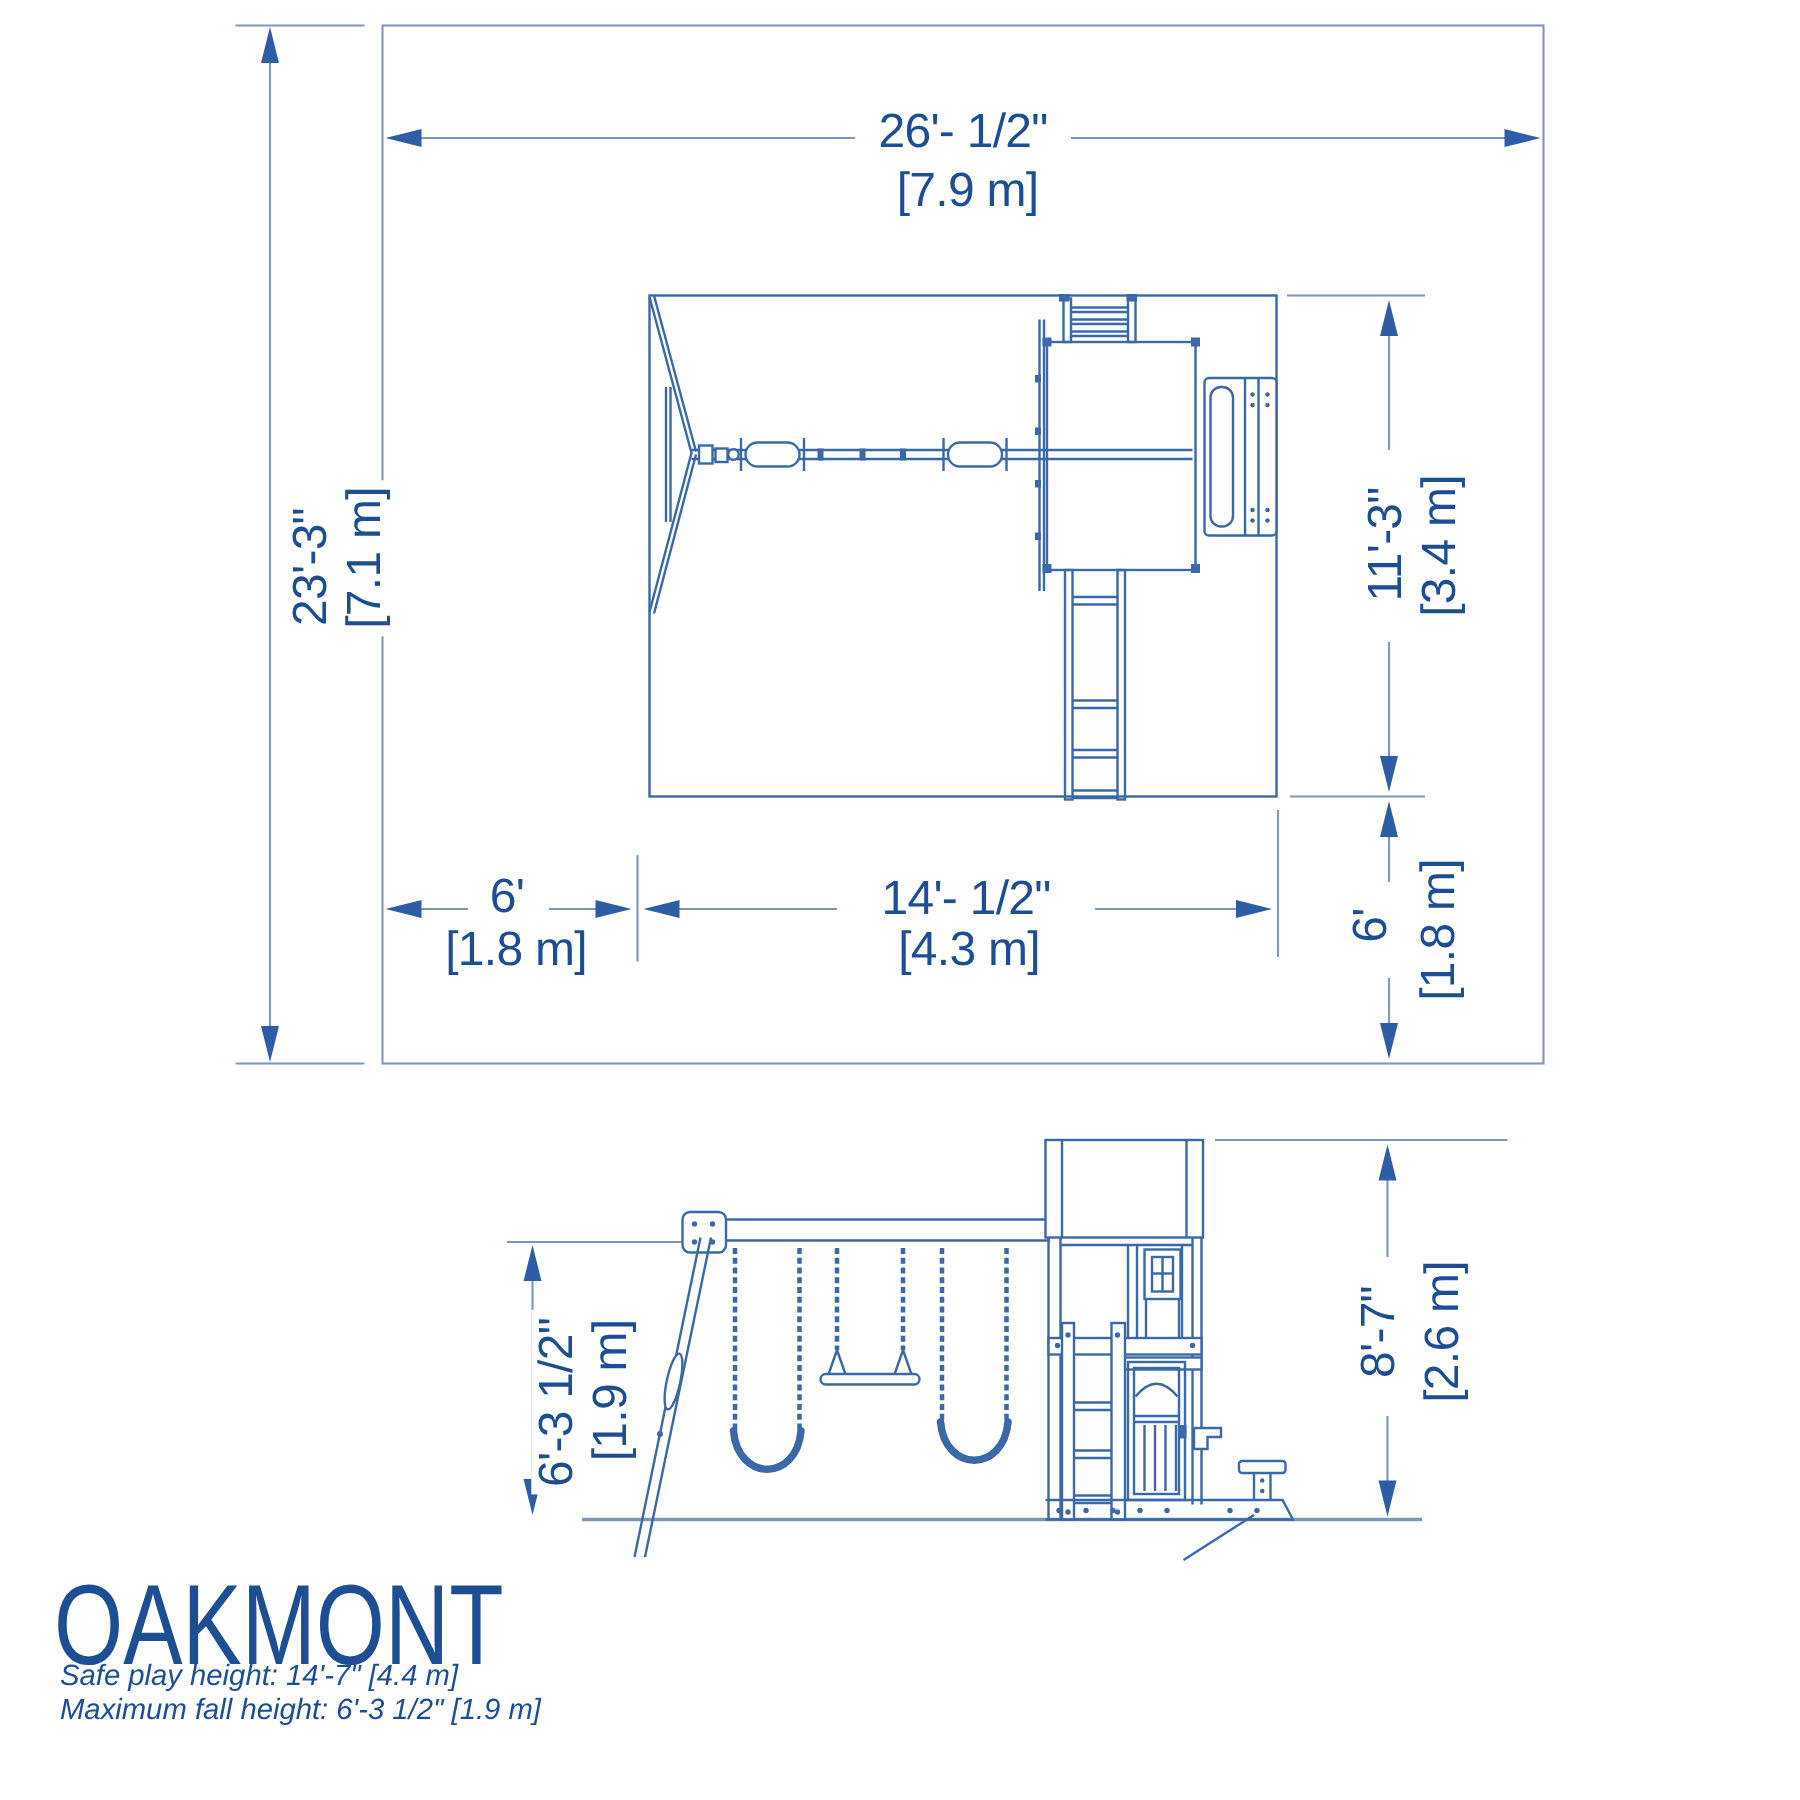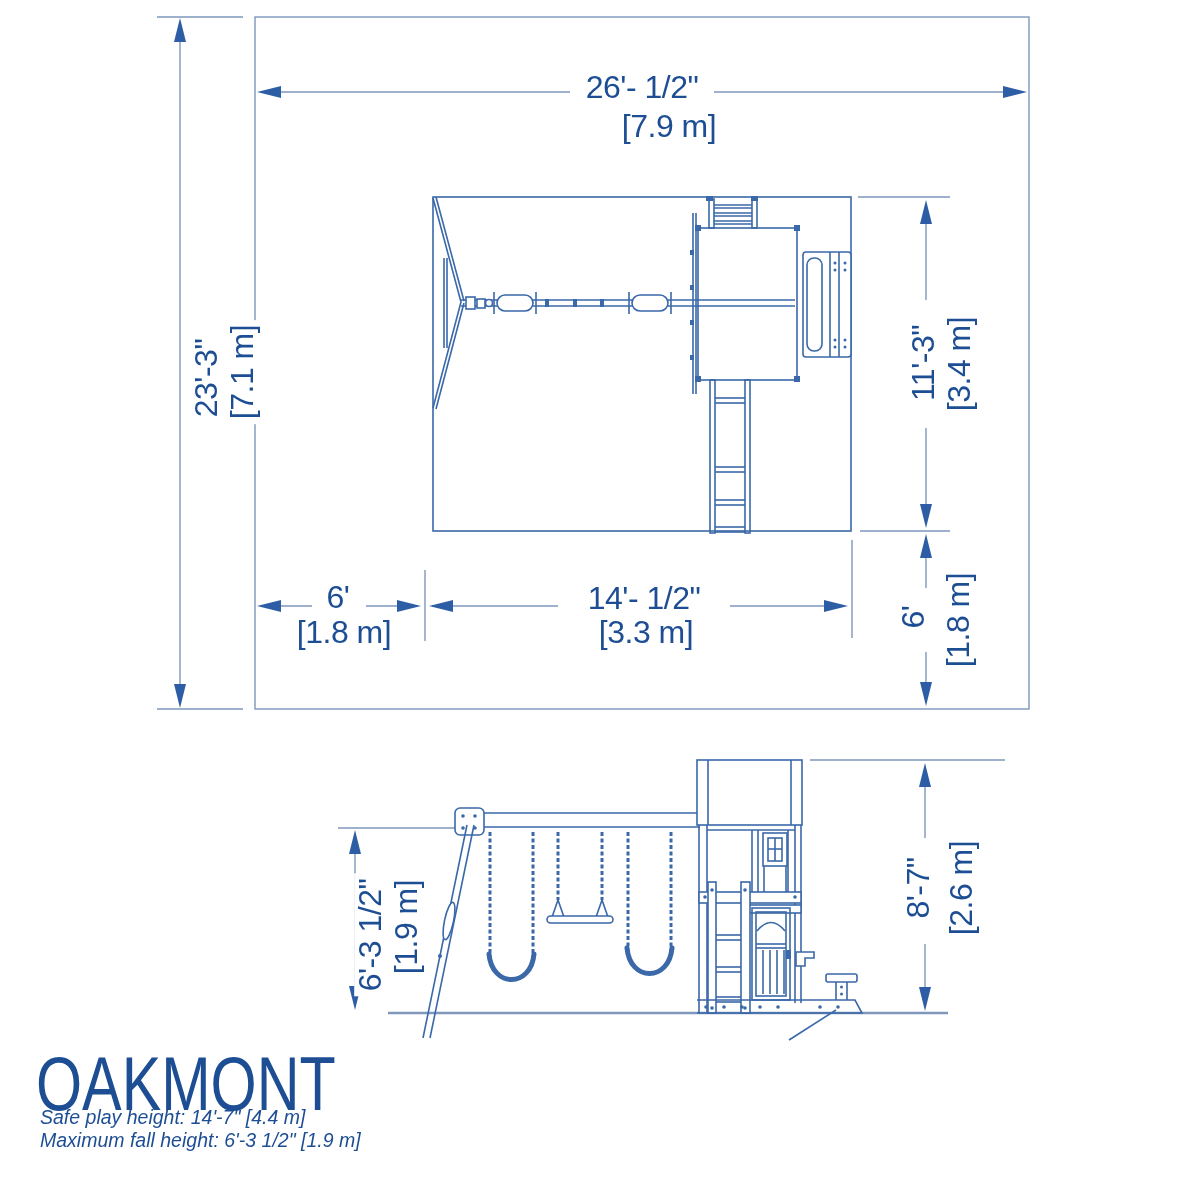--- a/index.html
+++ b/index.html
@@ -284,33 +284,33 @@
         <polygon class="ar" points="355,1010 349,986 361,986"></polygon>
         <line class="lt" x1="925" y1="768" x2="925" y2="838"></line>
         <line class="lt" x1="925" y1="944" x2="925" y2="1006"></line>
         <polygon class="ar" points="925,763 919,787 931,787"></polygon>
         <polygon class="ar" points="925,1011 919,987 931,987"></polygon>
       </g>
     </g>
   </svg>
 
   <div class="dim" style="left:642px; top:88px;">26'- 1/2"</div>
-  <div class="dim" style="left:669px; top:127px;text-align:center;">[7.9 m]</div>
+  <div class="dim" style="left:645px; top:127px;text-align:center;">[7.9 m]</div>
 
   <div class="dim rot" style="left:207px; top:378px;">23'-3"</div>
   <div class="dim rot" style="left:243px; top:372px;">[7.1 m]</div>
 
   <div class="dim rot" style="left:924px; top:363px;">11'-3"</div>
   <div class="dim rot" style="left:960px; top:364px;">[3.4 m]</div>
 
   <div class="dim" style="left:338px; top:598px;">6'</div>
   <div class="dim" style="left:344px; top:633px;">[1.8 m]</div>
 
   <div class="dim" style="left:644px; top:599px;">14'- 1/2"</div>
-  <div class="dim" style="left:646px; top:633px;">[3.3 m]</div>
+  <div class="dim" style="left:646px; top:633px;">[4.3 m]</div>
 
   <div class="dim rot" style="left:914px; top:617px;">6'</div>
   <div class="dim rot" style="left:959px; top:620px;">[1.8 m]</div>
 
   <div class="dim rot" style="left:371px; top:935px;">6'-3 1/2"</div>
   <div class="dim rot" style="left:407px; top:927px;">[1.9 m]</div>
 
   <div class="dim rot" style="left:919px; top:888px;">8'-7"</div>
   <div class="dim rot" style="left:962px; top:888px;">[2.6 m]</div>
 

